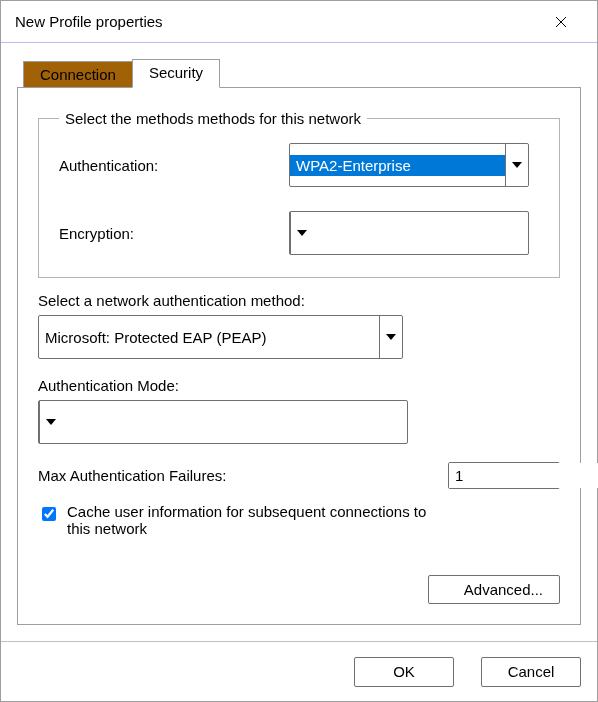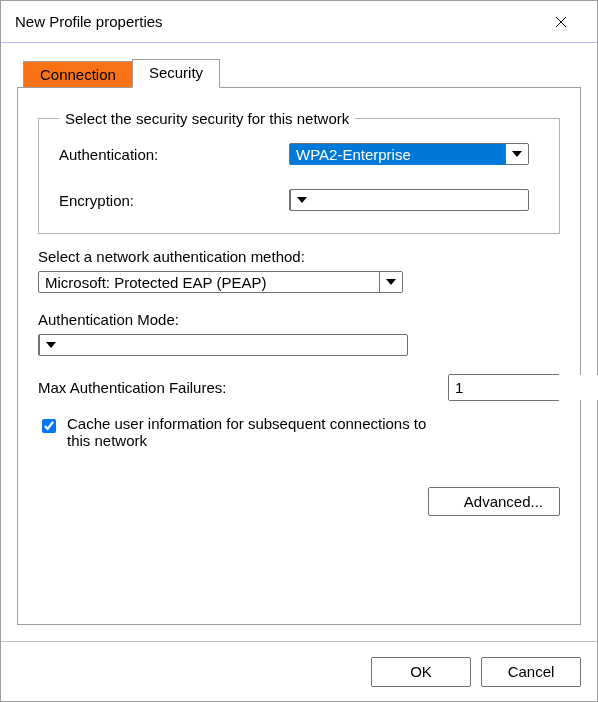--- a/index.html
+++ b/index.html
@@ -51,21 +51,21 @@
     border: 1px solid #9e9e9e;
     border-bottom: none;
     padding: 4px 16px;
     font-size: 15px;
     background: #fff;
     position: relative;
     cursor: default;
   }
   .tab.inactive {
     margin-top: 2px;
-    background: #f97316;
+    background: #a16207;
   }
   .tab.active {
     margin-left: -1px;
     border-bottom: 1px solid #fff;
     margin-bottom: -1px;
     z-index: 3;
   }
   .tab-row .tab:first-child { margin-left: 6px; }
 
   .tab-page {
@@ -91,21 +91,21 @@
     align-items: center;
     margin-bottom: 10px;
   }
   .row:last-child { margin-bottom: 0; }
   .row-label {
     width: 230px;
     flex: none;
   }
 
   .select {
-    height: 22px;
+    height: 44px;
     border: 1px solid #707070;
     border-radius: 2px;
     display: flex;
     align-items: center;
     background: #fff;
     position: relative;
   }
   .select.highlight {
     
   }
@@ -198,21 +198,21 @@
   .advanced-row .btn { min-width: 120px; padding-left: 35px; }
   .properties-btn { min-width: 110px; }
 
   .bottom-bar {
     border-top: 1px solid #bfbfbf;
     height: 60px;
     display: flex;
     align-items: center;
     justify-content: flex-end;
     padding: 0 16px;
-    gap: 10px;
+    gap: 27px;
   }
   .bottom-bar .btn { min-width: 100px; height:30px;}
 </style>
 </head>
 <body>
 
 <div class="window">
   <div class="titlebar">
     <span class="title">New Profile properties</span>
     <div class="close-btn">
@@ -226,21 +226,21 @@
   <div class="client">
 
     <div class="tab-row">
       <div class="tab inactive">Connection</div>
       <div class="tab active">Security</div>
     </div>
 
     <div class="tab-page">
 
       <fieldset class="groupbox">
-        <legend>Select the security security for this network</legend>
+        <legend>Select the methods methods for this network</legend>
 
         <div class="row">
           <span class="row-label">Authentication:</span>
           <div class="select highlight" style="width:240px">
             <span class="select-value">WPA2-Enterprise</span>
             <span class="select-btn">
                 <span class="tri"></span>
               </span>
           </div>
         </div>

